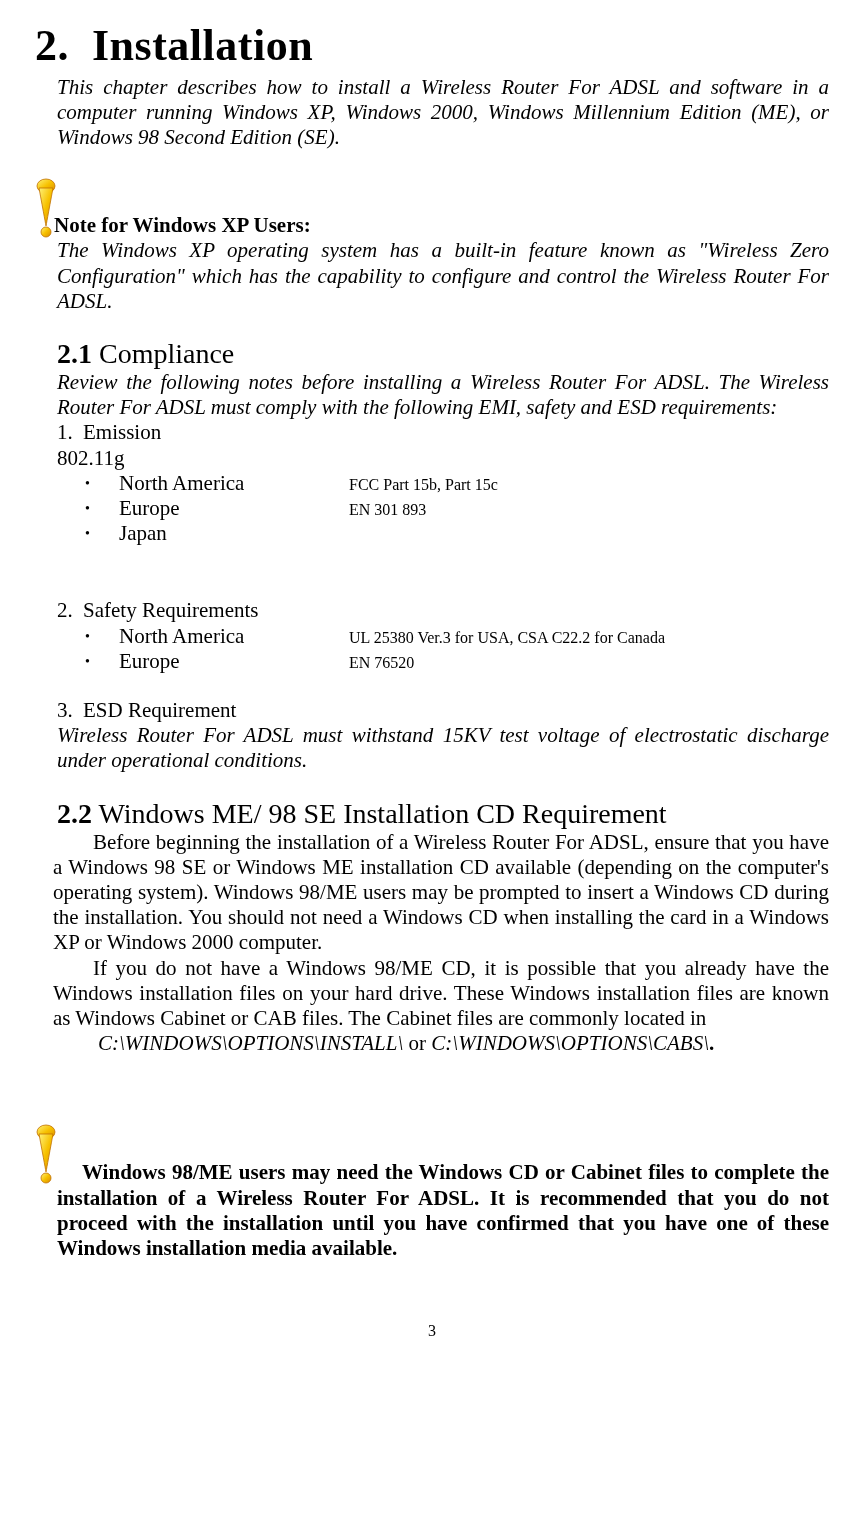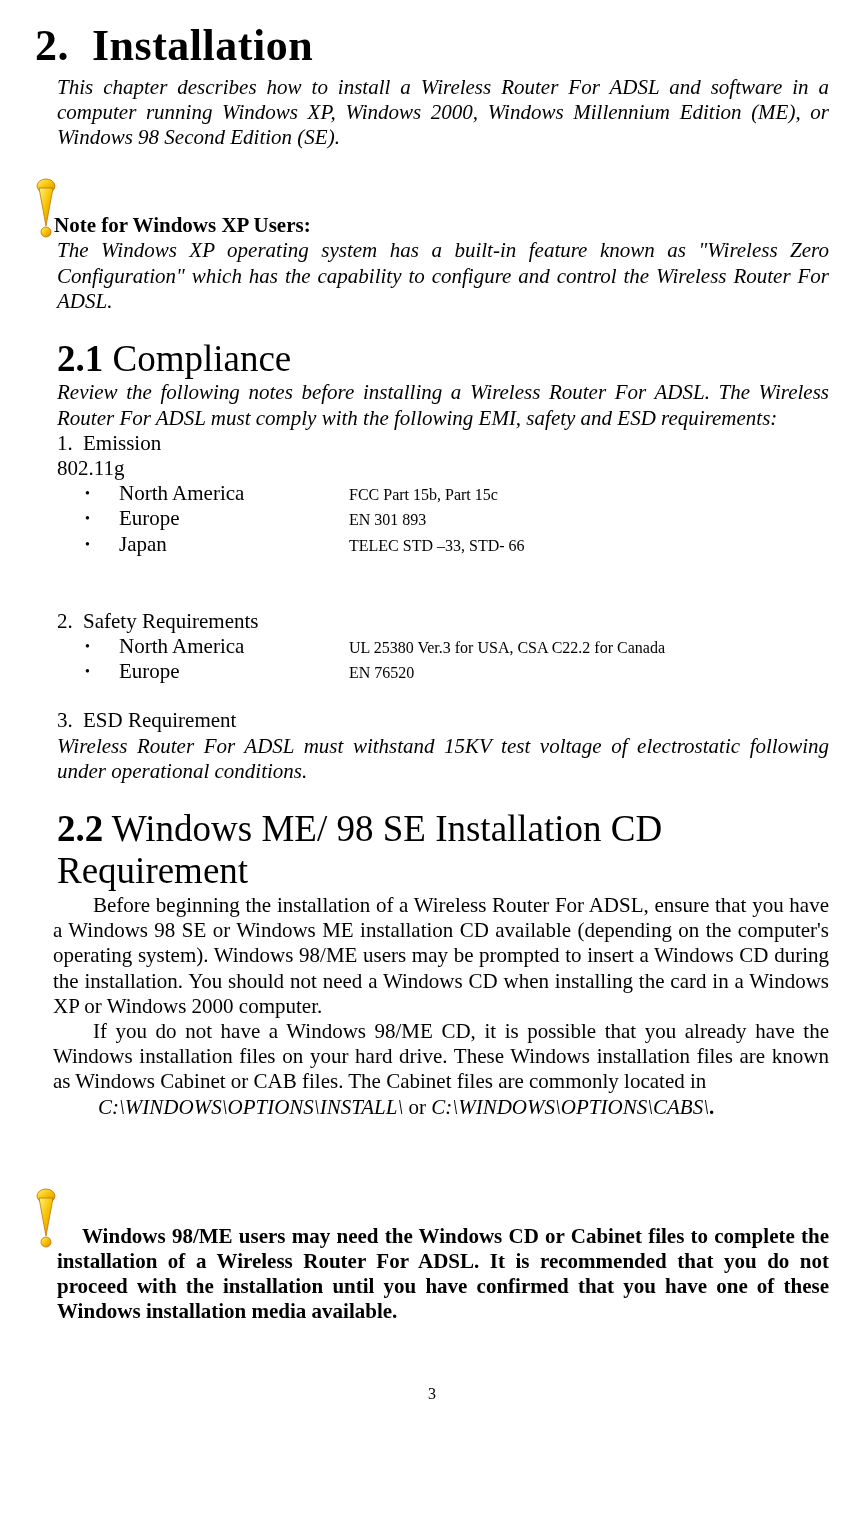--- a/index.html
+++ b/index.html
@@ -26,21 +26,21 @@
     .justify {
       text-align: justify;
     }
     .bold {
       font-weight: bold;
     }
     .italic {
       font-style: italic;
     }
     .section-title {
-      font-size: 37px;
+      font-size: 28px;
       margin: 0 0 0 22px;
       line-height: 1.15;
     }
     .section-num {
       font-weight: bold;
     }
     .note-icon {
       display: inline-block;
       vertical-align: bottom;
       margin-right: -3px;
@@ -133,21 +133,20 @@
   <span class="bullet-value">FCC Part 15b, Part 15c</span>
 </div>
 <div class="bullet-row">
   <span class="bullet">•</span>
   <span class="bullet-label">Europe</span>
   <span class="bullet-value">EN 301 893</span>
 </div>
 <div class="bullet-row">
   <span class="bullet">•</span>
   <span class="bullet-label">Japan</span>
-  <span class="bullet-value">TELEC STD –33, STD- 66</span>
 </div>
 
 <div class="spacer-lg"></div>
 
 <div class="list-item">
   <span class="list-num">2.</span>
   <span>Safety Requirements</span>
 </div>
 <div class="bullet-row">
   <span class="bullet">•</span>
@@ -159,21 +158,21 @@
   <span class="bullet-label">Europe</span>
   <span class="bullet-value">EN 76520</span>
 </div>
 
 <div class="spacer-md"></div>
 
 <div class="list-item">
   <span class="list-num">3.</span>
   <span>ESD Requirement</span>
 </div>
-<p class="body-text">Wireless Router For ADSL must withstand 15KV test voltage of electrostatic following under operational conditions.</p>
+<p class="body-text">Wireless Router For ADSL must withstand 15KV test voltage of electrostatic discharge under operational conditions.</p>
 
 <div class="spacer-md"></div>
 
 <div class="section-title">
   <span class="section-num">2.2</span><span> Windows ME/ 98 SE Installation CD Requirement</span>
 </div>
 <p class="para-indent">Before beginning the installation of a Wireless Router For ADSL, ensure that you have a Windows 98 SE or Windows ME installation CD available (depending on the computer's operating system). Windows 98/ME users may be prompted to insert a Windows CD during the installation. You should not need a Windows CD when installing the card in a Windows XP or Windows 2000 computer.</p>
 <p class="para-indent">If you do not have a Windows 98/ME CD, it is possible that you already have the Windows installation files on your hard drive. These Windows installation files are known as Windows Cabinet or CAB files. The Cabinet files are commonly located in</p>
 <p style="margin:0 0 0 63px;">
   <span class="italic">C:\WINDOWS\OPTIONS\INSTALL\</span><span> or </span><span class="italic">C:\WINDOWS\OPTIONS\CABS\</span><span class="bold">.</span>

